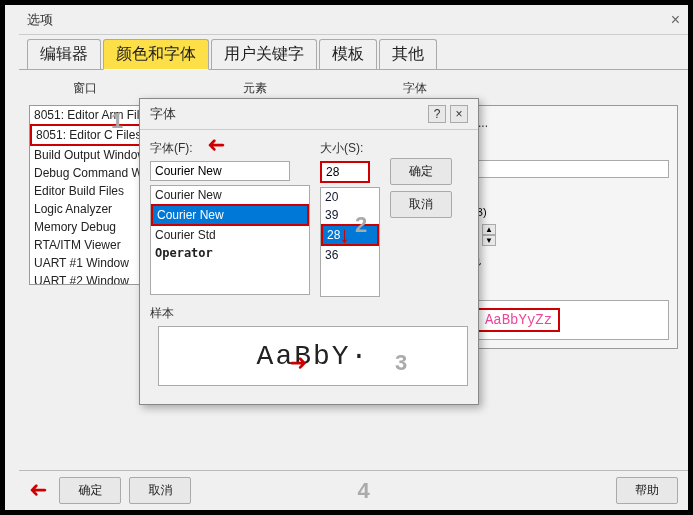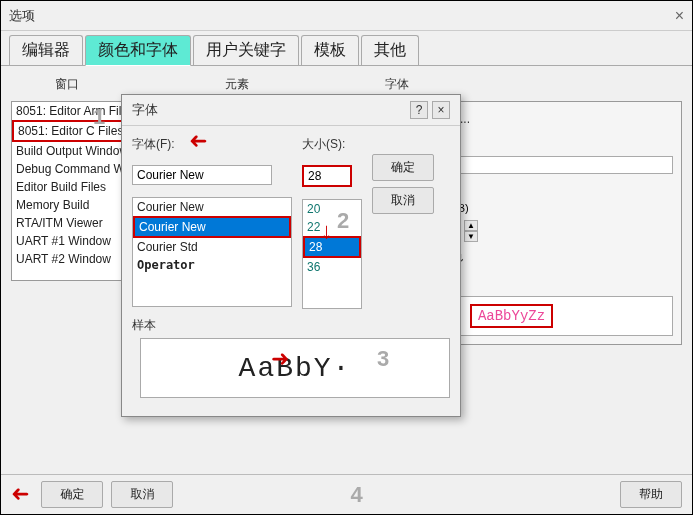--- a/index.html
+++ b/index.html
@@ -8,23 +8,24 @@
       font-size: 12px;
       background: #f0f0f0;
       width: 693px;
       height: 515px;
       overflow: hidden;
     }
     .window {
       width: 693px;
       height: 515px;
       background: #f0f0f0;
-      border: 1px solid #000000;
+      border: 5px solid #000000;
       display: flex;
       flex-direction: column;
+      padding-left: 14px;
     }
     .title-bar {
       background: #f0f0f0;
       height: 30px;
       display: flex;
       align-items: center;
       justify-content: space-between;
       padding: 0 8px;
       border-bottom: 1px solid #ccc;
     }
@@ -52,21 +53,21 @@
       font-size: 16px;
       border: 1px solid #aaa;
       border-bottom: none;
       background: #f0f0f0;
       cursor: pointer;
       color: #222;
       margin-right: 2px;
       border-radius: 3px 3px 0 0;
     }
     .tab.active {
-      background: #5eead4;
+      background: #fde047;
       border-bottom: 1px solid #fff;
       margin-bottom: -1px;
       z-index: 1;
     }
     .main-content {
       display: flex;
       flex: 1;
       padding: 10px;
       gap: 10px;
       position: relative;
@@ -297,21 +298,21 @@
       padding: 10px;
     }
     .dialog-row {
       display: flex;
       gap: 10px;
       margin-bottom: 8px;
     }
     .dialog-col {
       display: flex;
       flex-direction: column;
-      gap: 12px;
+      gap: 4px;
     }
     .dialog-col-label {
       font-size: 12px;
       color: #333;
     }
     .font-name-input {
       border: 1px solid #aaa;
       background: #fff;
       padding: 2px 4px;
       font-size: 12px;
@@ -348,21 +349,21 @@
       border: 1px solid #aaa;
       background: #fff;
       width: 60px;
       height: 110px;
       overflow-y: auto;
     }
     .size-list-item {
       padding: 2px 4px;
       font-size: 12px;
       cursor: pointer;
-      color: #0f766e;
+      color: #0f172a;
     }
     .size-list-item.selected {
       background: #0078d7;
       color: #fff;
     }
     .size-list-item.outlined {
       border: 2px solid #cc0000;
     }
     .dialog-btn-col {
       display: flex;
@@ -413,21 +414,22 @@
   <div class="main-content">
 
     <div class="window-panel section">
       <div class="section-title">窗口</div>
       <div class="window-list">
         <div class="list-item">8051: Editor Arm Files</div>
         <div class="list-item outlined" style="border: 2px solid #cc0000;">8051: Editor C Files</div>
         <div class="list-item">Build Output Window</div>
         <div class="list-item">Debug Command Window</div>
         <div class="list-item">Editor Build Files</div>
-        <div class="list-item">Memory Build</div>
+        <div class="list-item">Logic Analyzer</div>
+        <div class="list-item">Memory Debug</div>
         <div class="list-item">RTA/ITM Viewer</div>
         <div class="list-item">UART #1 Window</div>
         <div class="list-item">UART #2 Window</div>
 
       </div>
     </div>
 
     <div class="elements-panel section">
       <div class="section-title">元素</div>
       <div class="elements-list">
@@ -508,21 +510,21 @@
               <div class="font-list-item">Courier Std</div>
               <div class="font-list-item" style="font-family: 'Fixedsys', monospace; font-weight: bold;">Operator</div>
             </div>
           </div>
 
           <div class="dialog-col">
             <span class="dialog-col-label">大小(S):</span>
             <input class="size-input" type="text" value="28" style="">
             <div class="size-list">
               <div class="size-list-item">20</div>
-              <div class="size-list-item">22</div>
+              <div class="size-list-item">39</div>
               <div class="size-list-item selected outlined" style="border: 2px solid #cc0000;">28</div>
               <div class="size-list-item">36</div>
             </div>
           </div>
 
           <div class="dialog-btn-col">
             <button class="btn">确定</button>
             <button class="btn">取消</button>
           </div>
         </div>

